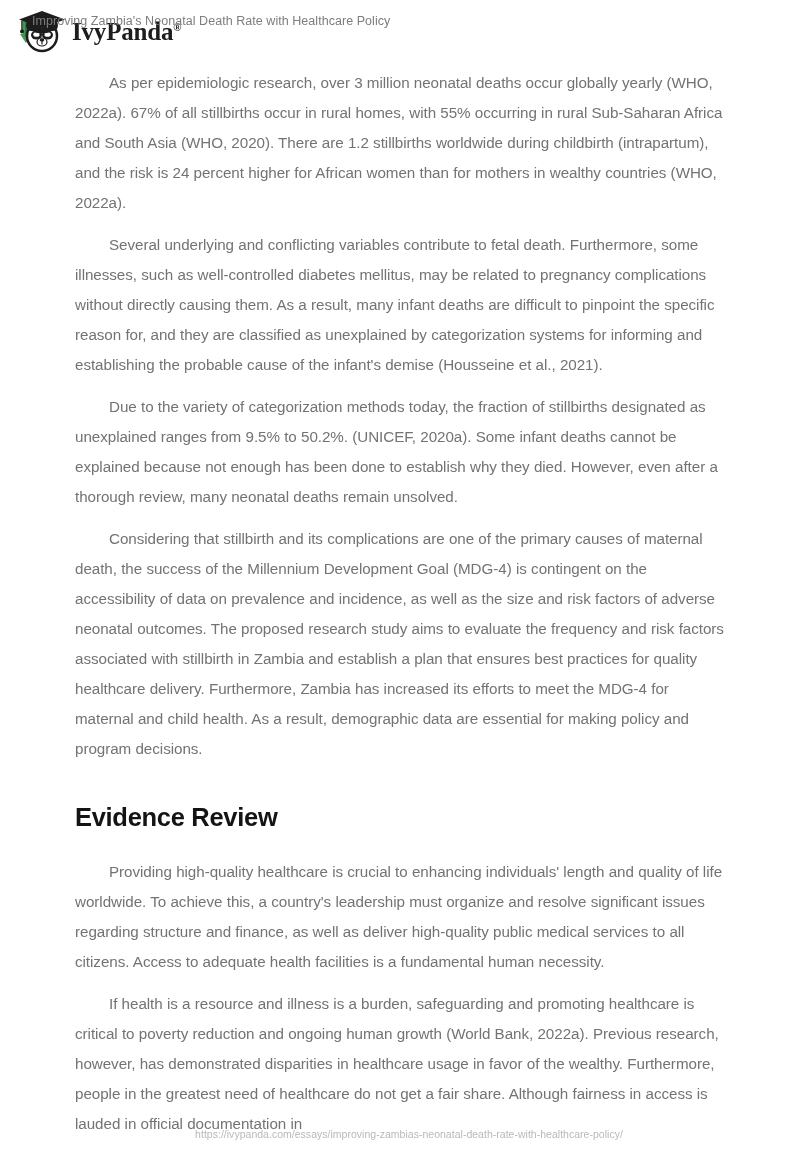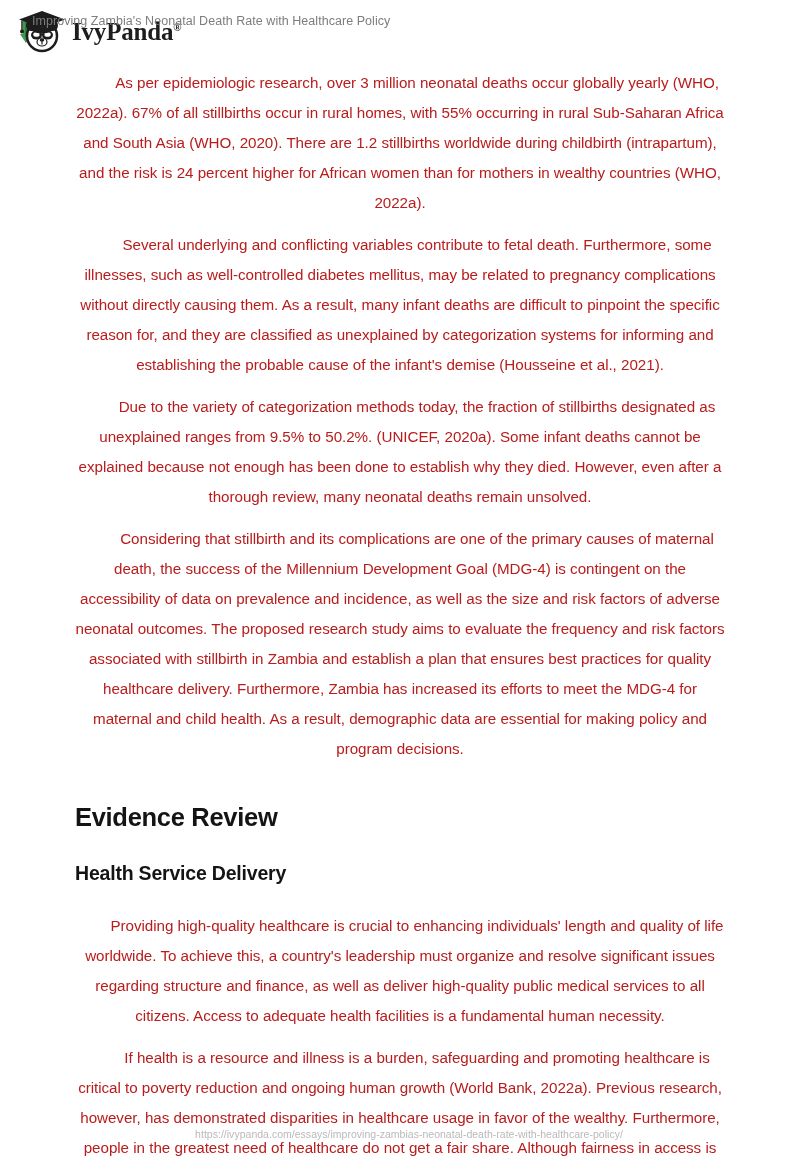--- a/index.html
+++ b/index.html
@@ -78,23 +78,23 @@
     position: absolute;
     left: 75px;
     top: 68px;
     width: 650px;
   }
 
   p.para {
     margin: 0 0 0 0;
     font-size: 15.2px;
     line-height: 30px;
-    color: #b91c1c;
+    color: #737373;
     text-indent: 34px;
-    text-align: center;
+    text-align: left;
     letter-spacing: -0.05px;
     word-spacing: 0.1px;
   }
   p.para + p.para { margin-top: 12px; }
 
   h2.h-major {
     font-size: 25.5px;
     font-weight: bold;
     line-height: 32px;
     margin: 37px 0 0 0;
@@ -171,21 +171,20 @@
 
 <div class="content">
 
   <p class="para">As per epidemiologic research, over 3 million neonatal deaths occur globally yearly (WHO, 2022a). 67% of all stillbirths occur in rural homes, with 55% occurring in rural Sub-Saharan Africa and South Asia (WHO, 2020). There are 1.2 stillbirths worldwide during childbirth (intrapartum), and the risk is 24 percent higher for African women than for mothers in wealthy countries (WHO, 2022a).</p>
   <p class="para">Several underlying and conflicting variables contribute to fetal death. Furthermore, some illnesses, such as well-controlled diabetes mellitus, may be related to pregnancy complications without directly causing them. As a result, many infant deaths are difficult to pinpoint the specific reason for, and they are classified as unexplained by categorization systems for informing and establishing the probable cause of the infant's demise (Housseine et al., 2021).</p>
   <p class="para">Due to the variety of categorization methods today, the fraction of stillbirths designated as unexplained ranges from 9.5% to 50.2%. (UNICEF, 2020a). Some infant deaths cannot be explained because not enough has been done to establish why they died. However, even after a thorough review, many neonatal deaths remain unsolved.</p>
   <p class="para">Considering that stillbirth and its complications are one of the primary causes of maternal death, the success of the Millennium Development Goal (MDG-4) is contingent on the accessibility of data on prevalence and incidence, as well as the size and risk factors of adverse neonatal outcomes. The proposed research study aims to evaluate the frequency and risk factors associated with stillbirth in Zambia and establish a plan that ensures best practices for quality healthcare delivery. Furthermore, Zambia has increased its efforts to meet the MDG-4 for maternal and child health. As a result, demographic data are essential for making policy and program decisions.</p>
 
   <h2 class="h-major">Evidence Review</h2>
 
-  <h3 class="h-minor">Health Service Delivery</h3>
 
   <p class="para">Providing high-quality healthcare is crucial to enhancing individuals' length and quality of life worldwide. To achieve this, a country's leadership must organize and resolve significant issues regarding structure and finance, as well as deliver high-quality public medical services to all citizens. Access to adequate health facilities is a fundamental human necessity.</p>
   <p class="para">If health is a resource and illness is a burden, safeguarding and promoting healthcare is critical to poverty reduction and ongoing human growth (World Bank, 2022a). Previous research, however, has demonstrated disparities in healthcare usage in favor of the wealthy. Furthermore, people in the greatest need of healthcare do not get a fair share. Although fairness in access is lauded in official documentation in</p>
 </div>
 
 <div class="page-footer">
   <span class="footer-url">https://ivypanda.com/essays/improving-zambias-neonatal-death-rate-with-healthcare-policy/</span>
 </div>
 
 </body></html>

